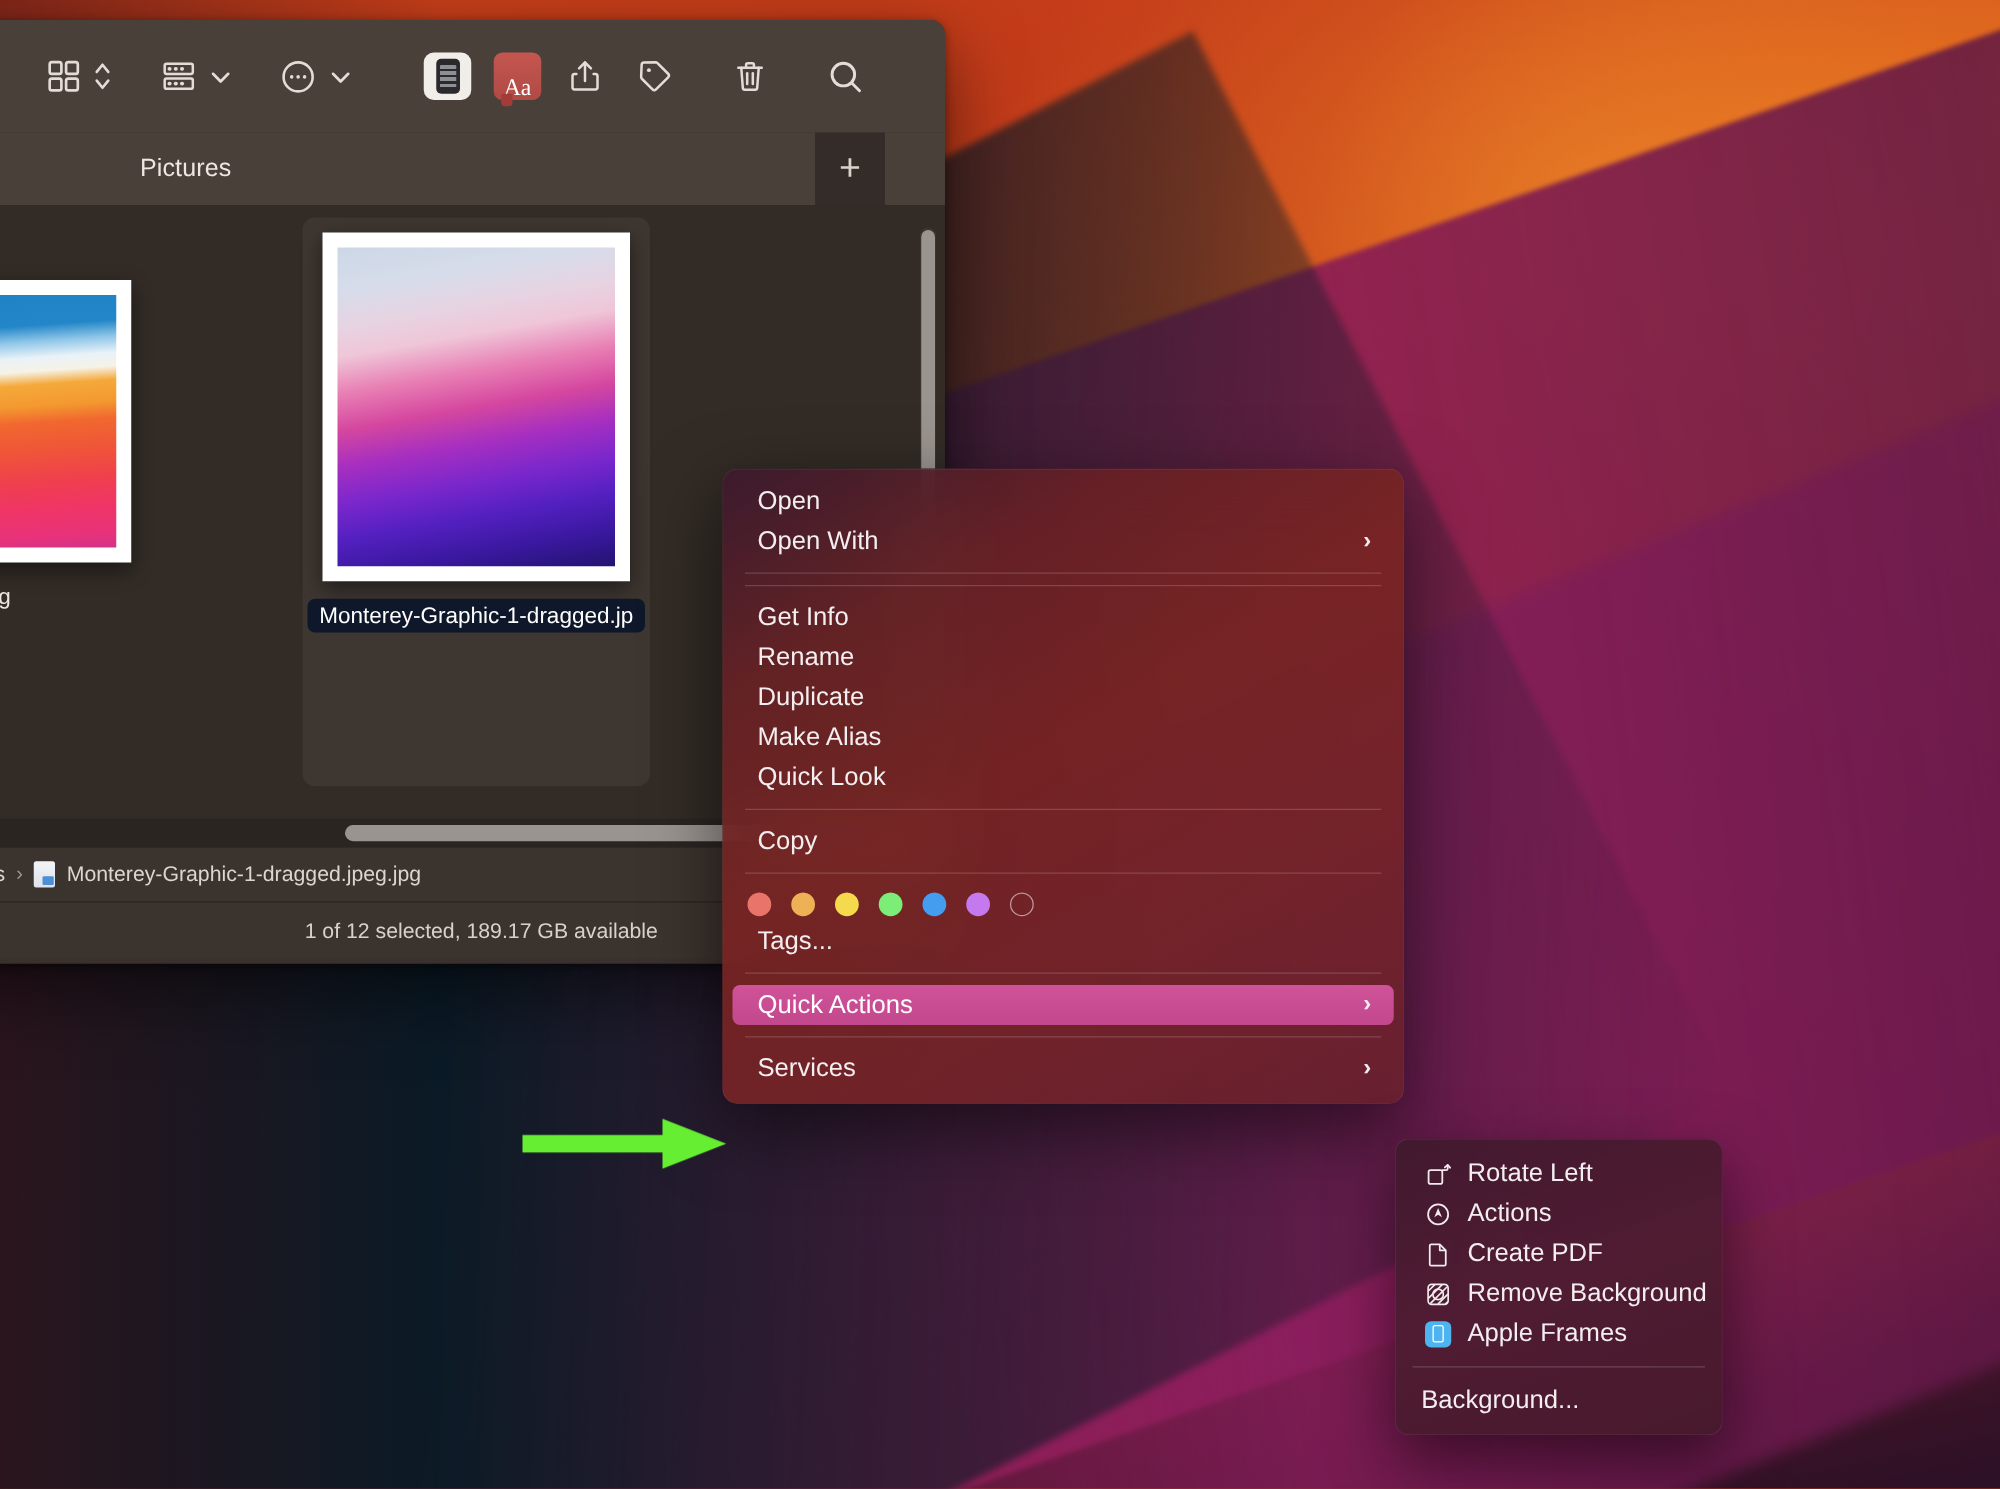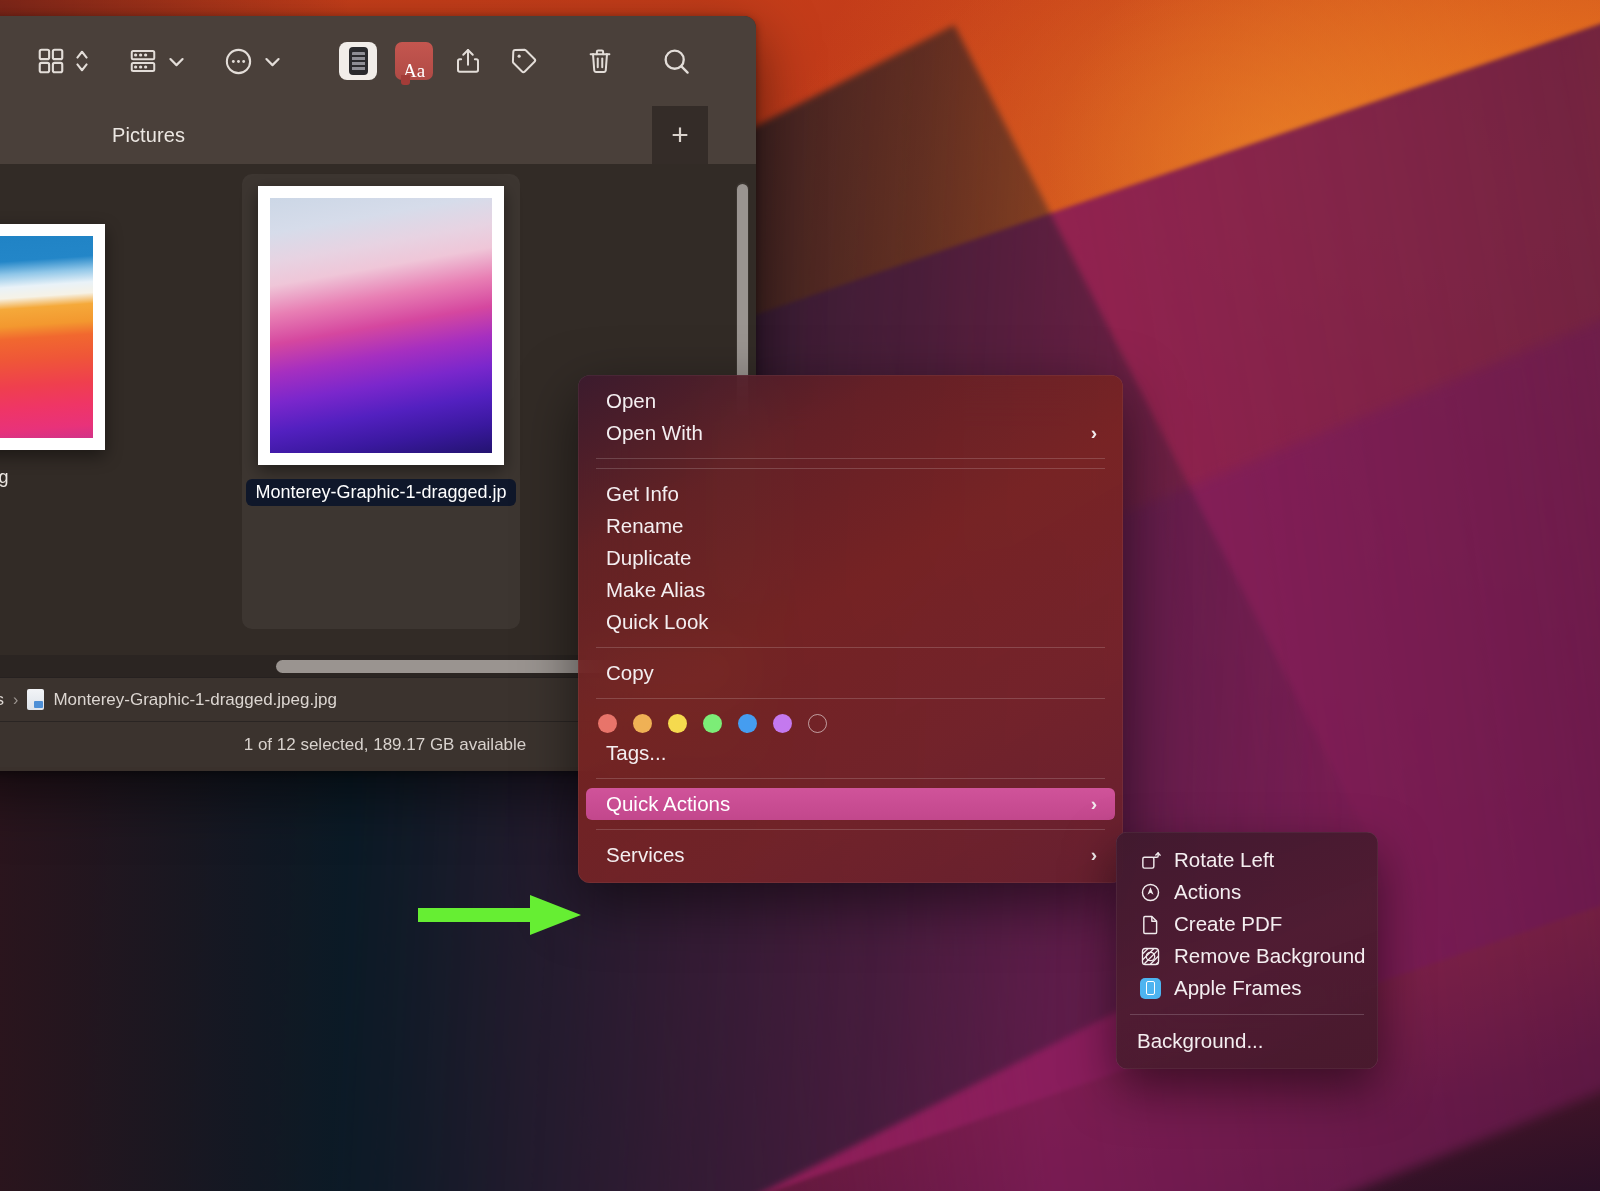--- a/index.html
+++ b/index.html
@@ -276,21 +276,21 @@
     flex: none;
   }
   .tagdot.none {
     background: transparent;
     border: 1.6px solid rgba(255,255,255,0.55);
   }
 
   
   #submenu {
     position: absolute;
-    left: 1116px; top: 832px;
+    left: 1116px; top: 911px;
     width: 262px;
     border-radius: 11px;
     background: linear-gradient(160deg, rgba(64,26,46,0.94) 0%, rgba(76,28,48,0.93) 50%, rgba(70,26,44,0.94) 100%);
     box-shadow: 0 20px 50px rgba(0,0,0,0.5), 0 0 0 0.5px rgba(255,255,255,0.10) inset;
     padding: 12px 0 12px 0;
     backdrop-filter: blur(26px);
   }
   .smi {
     height: 32px;
     display: flex; align-items: center;

